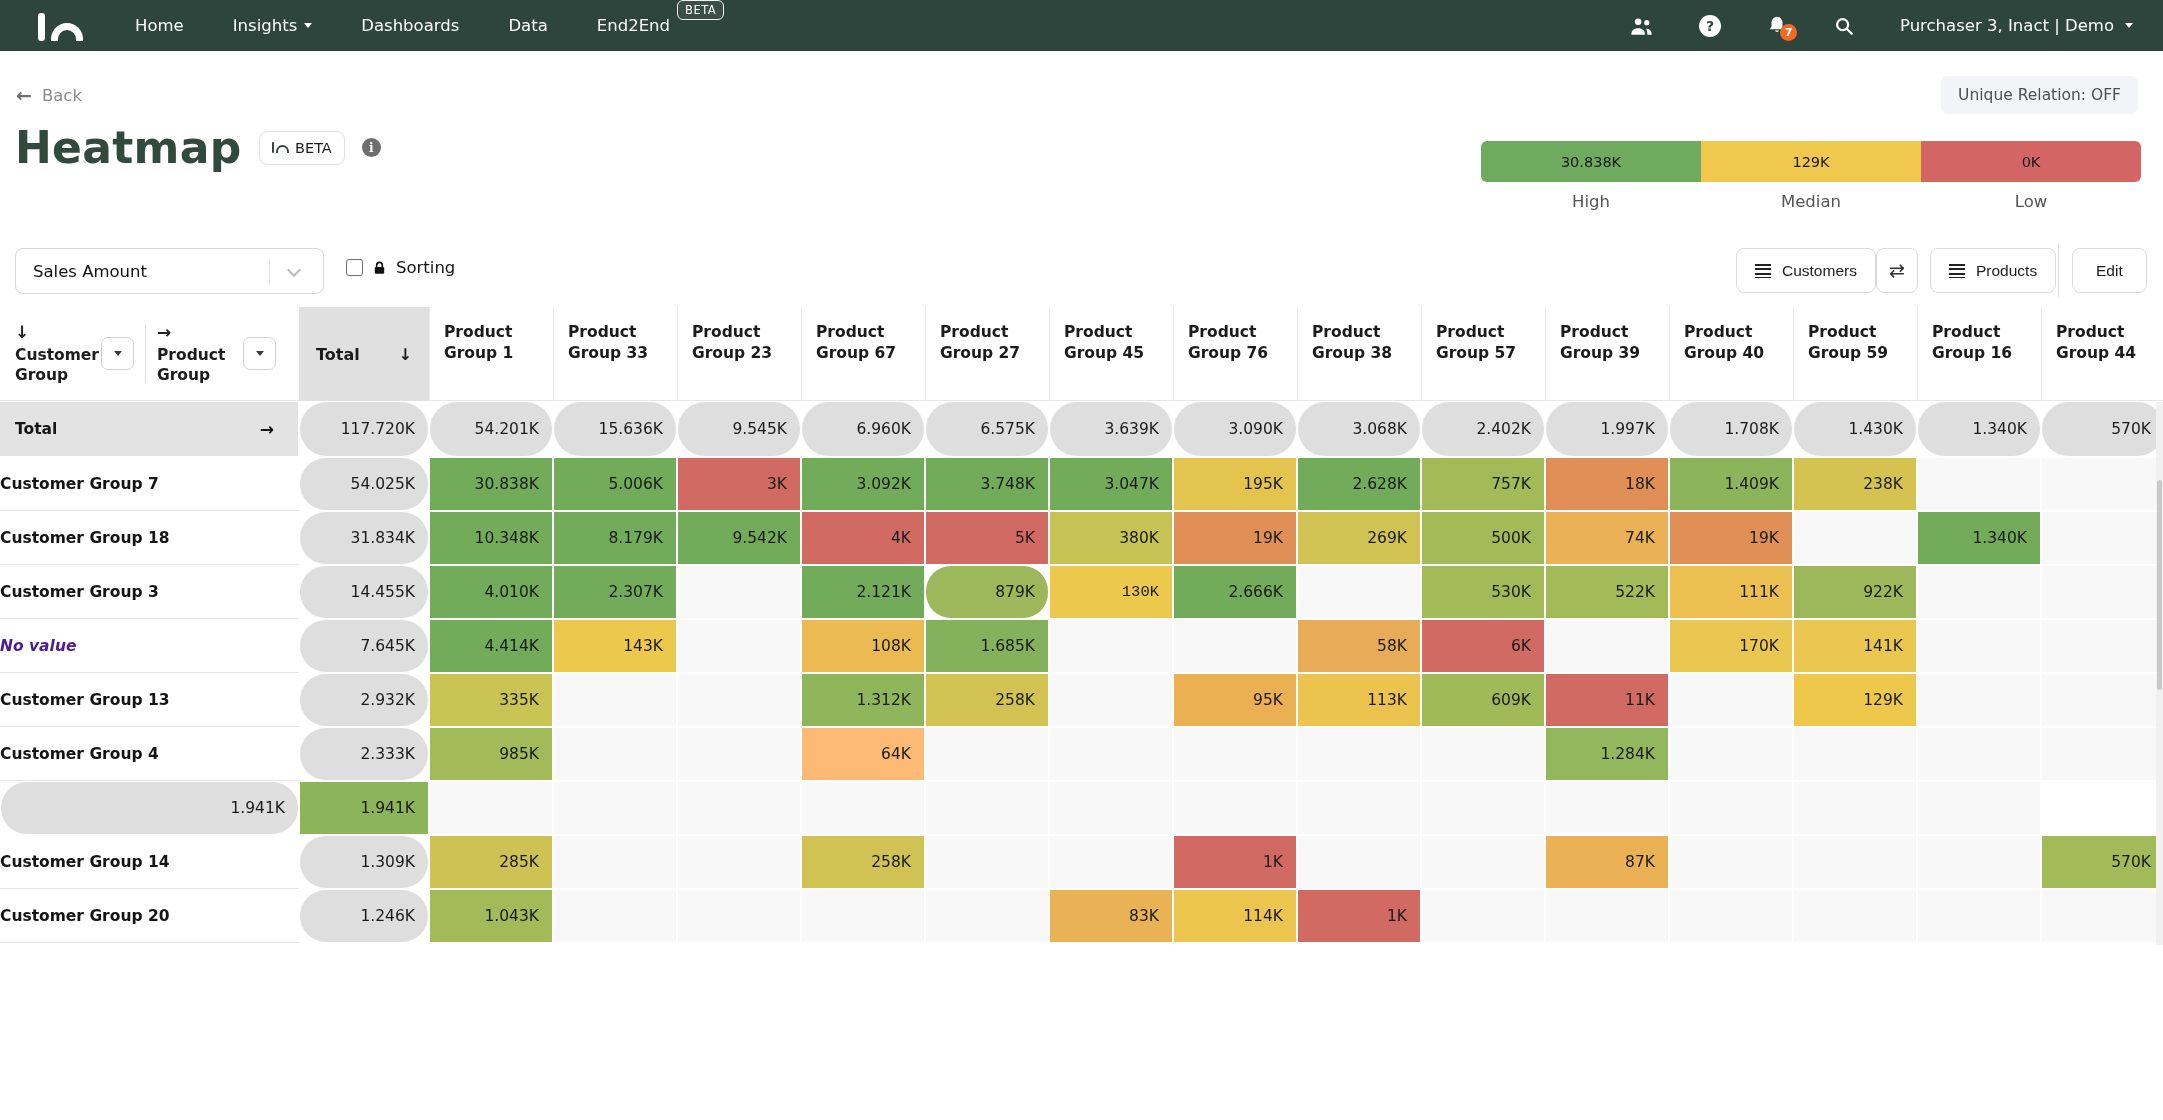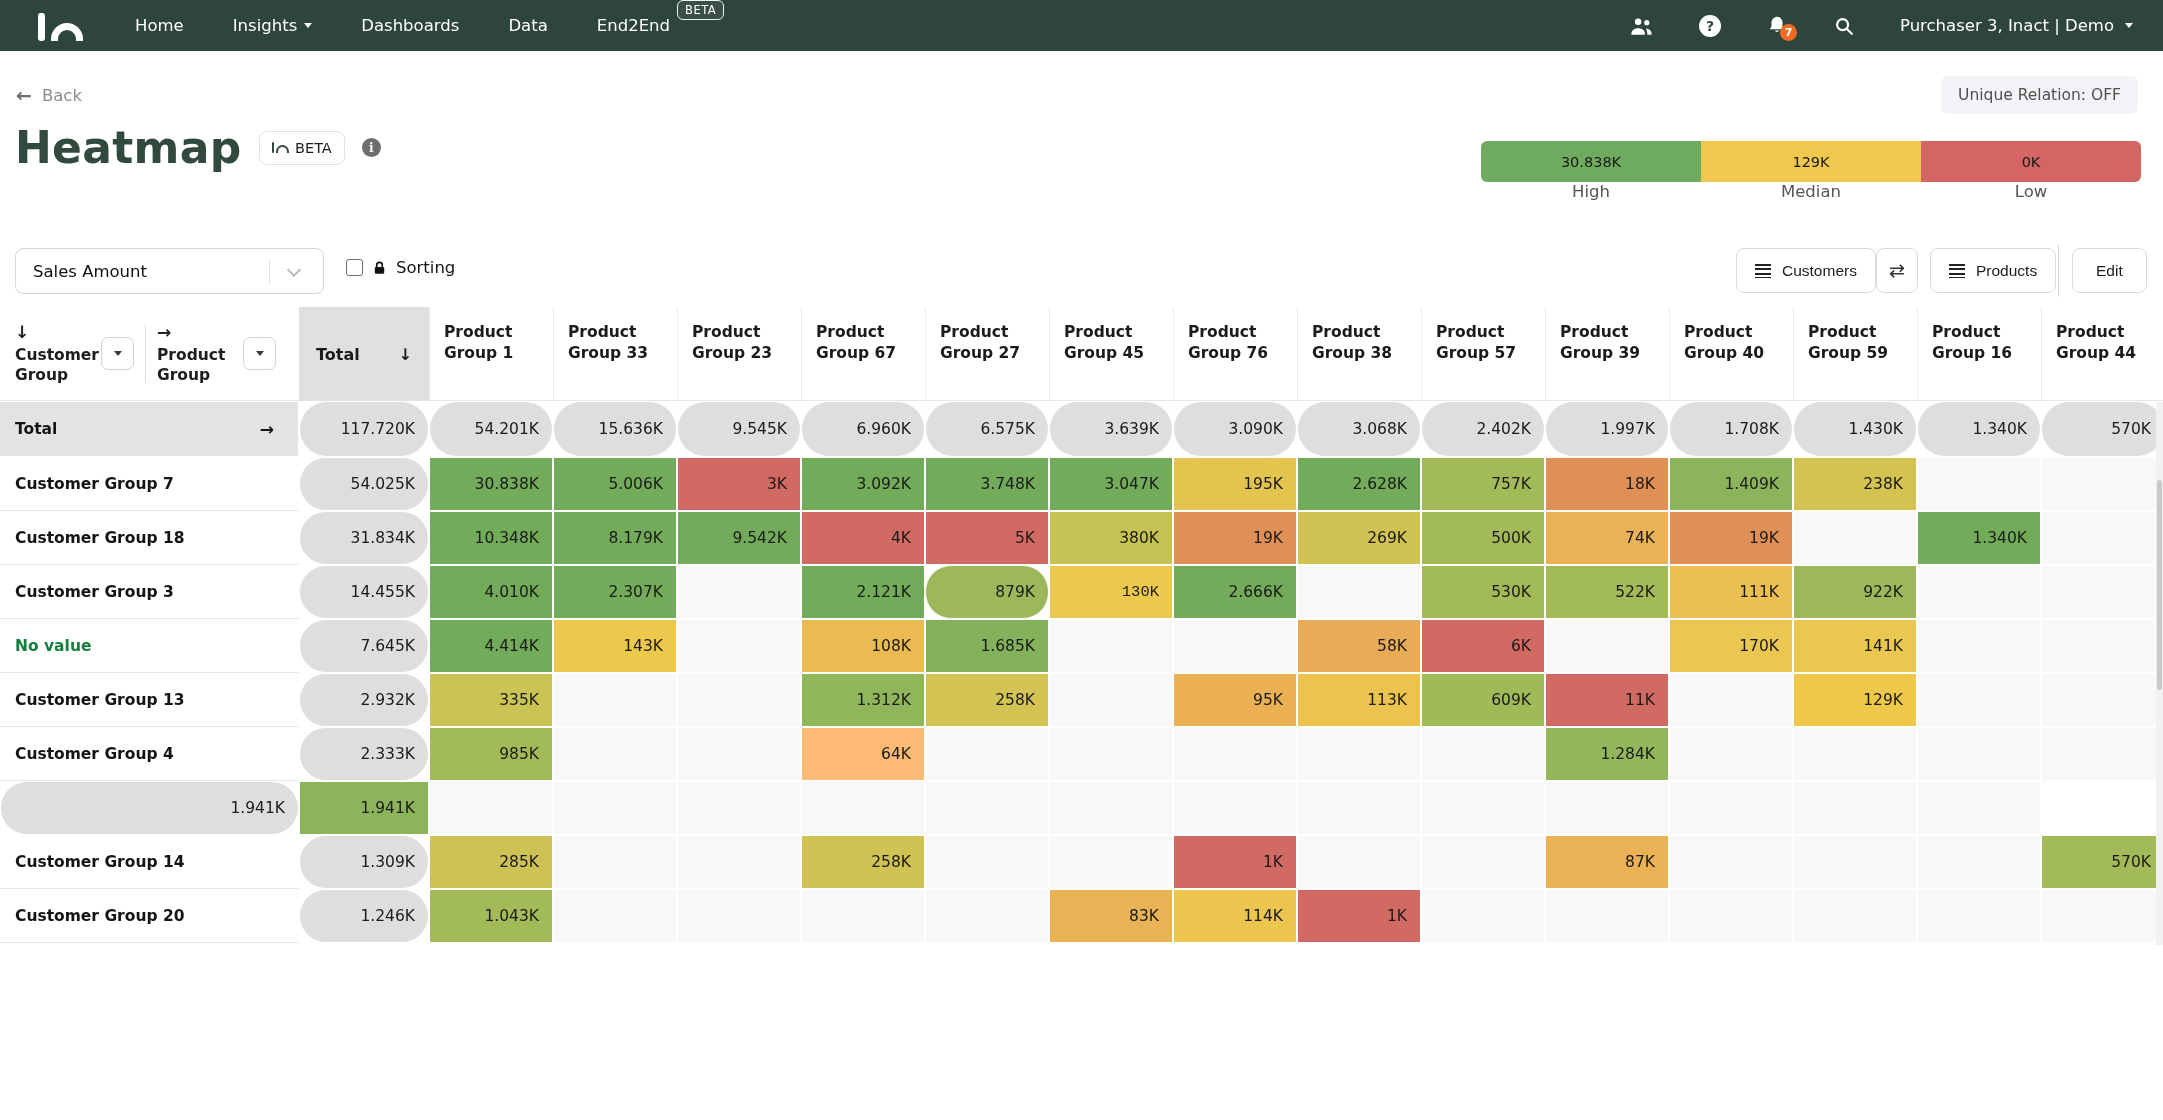--- a/index.html
+++ b/index.html
@@ -41,21 +41,21 @@
   .mini-logo { display:flex; align-items:flex-end; gap:2px; margin-right:2px; }
   .mini-bar { width:2.5px; height:11px; background:#32493e; border-radius:1px; }
   .mini-arch { width:13px; height:8px; border:2.5px solid #32493e; border-bottom:none; border-radius:7px 7px 0 0; }
   .info-icon { width:19px; height:19px; border-radius:50%; background:#6e6e6e; color:#fff; font-size:12px;
                font-weight:700; display:flex; align-items:center; justify-content:center; cursor:pointer; font-family:"DejaVu Serif",serif; }
 
   
   .legend { position:absolute; top:141px; left:1481px; width:660px; }
   .legend-bar { display:flex; height:41px; border-radius:6px; overflow:hidden; }
   .lg-swatch { flex:1; display:flex; align-items:center; justify-content:center; font-size:14.5px; color:#191919; }
-  .legend-labels { display:flex; }
+  .legend-labels { display:flex; margin-top:10px; }
   .legend-labels div { flex:1; text-align:center; font-size:16.5px; color:#555; }
 
   
   .measure-select { position:absolute; top:248px; left:15px; width:309px; height:46px; background:#fff;
                     border:1px solid #d6d6d6; border-radius:8px; display:flex; align-items:center;
                     padding-left:17px; font-size:16.5px; color:#111; cursor:pointer; }
   .sel-divider { position:absolute; right:53px; top:11px; width:1px; height:24px; background:#e2e2e2; }
   .sel-caret { position:absolute; right:24px; top:16px; width:10px; height:10px;
                border-right:2px solid #b9b9b9; border-bottom:2px solid #b9b9b9; transform:rotate(45deg); }
   .sorting { position:absolute; top:258px; left:346px; display:flex; align-items:center; gap:9px; }
@@ -91,22 +91,22 @@
               font-weight:700; font-size:15.5px; line-height:1.38; color:#1b1b1b; cursor:pointer; }
   .hm-row.totals { height:56px; }
   .hm-row.data { height:54px; }
   .t-label { background:#e3e3e3; display:flex; align-items:center; justify-content:space-between;
              padding:0 24px 0 15px; font-weight:700; font-size:15.5px; color:#161616; border:1px solid #fff; border-left:none; }
   .t-label .arr { font-size:17px; font-weight:600; }
   .cell { border:1px solid #fff; display:flex; align-items:center; justify-content:flex-end;
           padding-right:13px; font-size:15.5px; color:#1b1b1b; background:#f8f8f8; }
   .cell.total { background:#dedede;border-radius:28px; }
   .row-label { background:#fff; border-bottom:1px solid #e7e7e7; display:flex; align-items:center;
-               padding-left:15px; font-weight:700; font-size:15.5px; color:#141414; cursor:pointer; }
-  .row-label.italic { color:#15803d; }
+               font-weight:700; font-size:15.5px; color:#141414; cursor:pointer; }
+  .row-label.italic { font-style:italic; color:#4c1d95; }
 
   .scroll-track { position:absolute; top:402px; right:0; width:7px; height:543px; background:#f1f1f1; }
   .scroll-thumb { position:absolute; top:78px; left:1px; width:5px; height:210px; background:#c9c9c9; border-radius:3px; }
 </style>
 </head>
 <body>
 
 <div class="screen">
 
   <header class="topnav">

